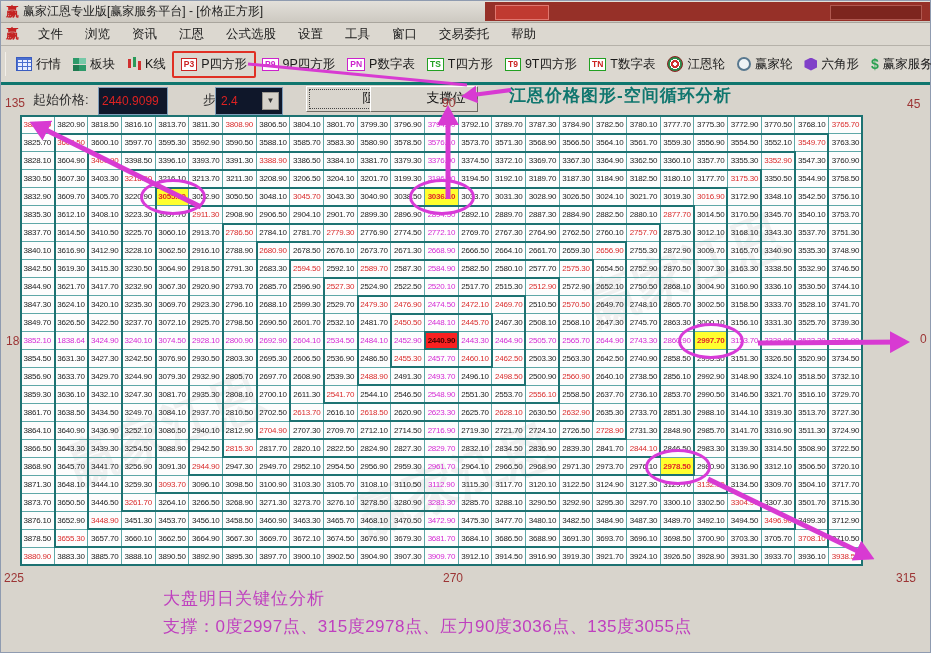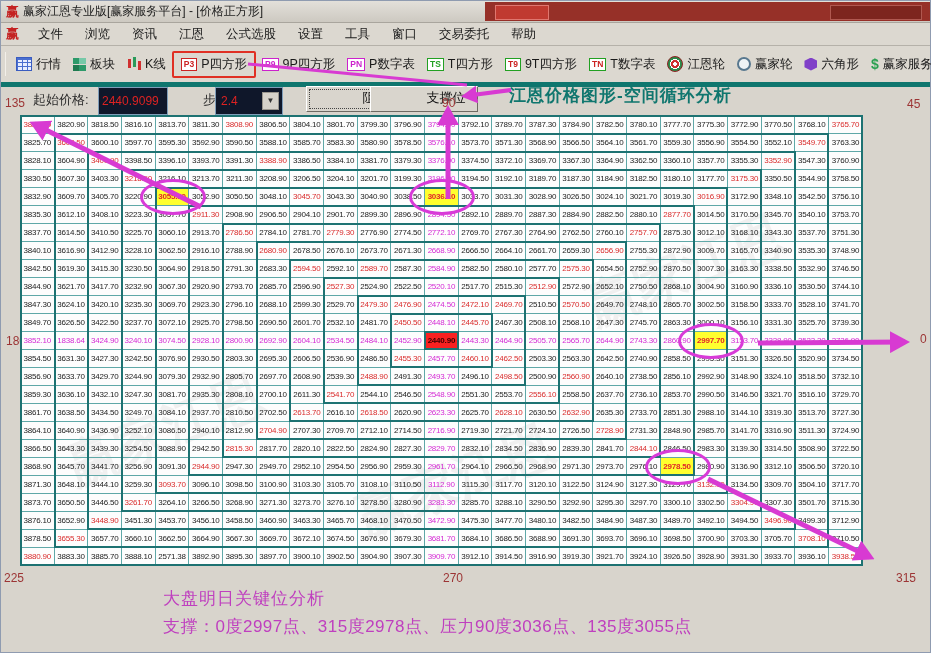--- a/index.html
+++ b/index.html
@@ -11,21 +11,21 @@
   #titlebar .appicon{color:#c42222;font-weight:bold;font-size:13px;margin:0 4px 0 5px;}
   #titlebar .title{font-size:12px;color:#1c1c1c;}
   #bgwin{position:absolute;right:0;top:1px;width:445px;height:19px;background:#963028;}
   #bgwin .b1{position:absolute;left:10px;top:3px;width:52px;height:13px;background:#c03a30;border:1px solid #e0776f;}
   #bgwin .b2{position:absolute;right:8px;top:3px;width:90px;height:13px;background:#7d251e;border:1px solid #b05850;}
 
   #menubar{position:absolute;left:0;top:22px;width:100%;height:22px;background:#dcd8d0;display:flex;align-items:center;border-bottom:1px solid #b5b1a9;}
   #menubar .appicon{color:#c42222;font-weight:bold;font-size:13px;margin:0 8px 0 5px;}
   .menu-item{font-size:12.5px;color:#1a1a1a;padding:0 11px;cursor:default;}
 
-  #toolbar{position:absolute;left:0;top:45px;width:100%;height:36px;background:#dcd8d0;border-bottom:5px solid #0f766e;display:flex;align-items:center;}
+  #toolbar{position:absolute;left:0;top:45px;width:100%;height:36px;background:#dcd8d0;border-bottom:3px solid #0f766e;display:flex;align-items:center;}
   #toolbar .sep{width:1px;height:24px;background:#b0aca4;border-right:1px solid #f2efe9;margin:0 4px;}
   .tb-item{display:flex;align-items:center;font-size:12.5px;color:#1a1a1a;padding:3px 6px;white-space:nowrap;}
   .tb-item .ic{margin-right:4px;}
   .tb-item.hl{border:2px solid #e03024;border-radius:2px;padding:3px 7px;}
   .badge{display:inline-block;font-size:8.5px;font-weight:bold;padding:1px 2px;border:1px solid;line-height:9px;background:#fff;}
   .ic-table{width:14px;height:12px;background:
     linear-gradient(#4a6fd0 2px,transparent 2px),
     repeating-linear-gradient(90deg,#4a6fd0 0 1px,transparent 1px 5px),
     repeating-linear-gradient(#4a6fd0 0 1px,#e8eeff 1px 4px);border:1px solid #3a5cc0;}
   .ic-blocks{width:13px;height:13px;background:
@@ -781,21 +781,21 @@
         <div class="cell">3698.50</div>
         <div class="cell">3700.90</div>
         <div class="cell">3703.30</div>
         <div class="cell">3705.70</div>
         <div class="cell red">3708.10</div>
         <div class="cell">3710.50</div>
         <div class="cell red">3880.90</div>
         <div class="cell">3883.30</div>
         <div class="cell">3885.70</div>
         <div class="cell">3888.10</div>
-        <div class="cell">2571.38</div>
+        <div class="cell">3890.50</div>
         <div class="cell">3892.90</div>
         <div class="cell">3895.30</div>
         <div class="cell">3897.70</div>
         <div class="cell">3900.10</div>
         <div class="cell">3902.50</div>
         <div class="cell">3904.90</div>
         <div class="cell">3907.30</div>
         <div class="cell mag">3909.70</div>
         <div class="cell">3912.10</div>
         <div class="cell">3914.50</div>

